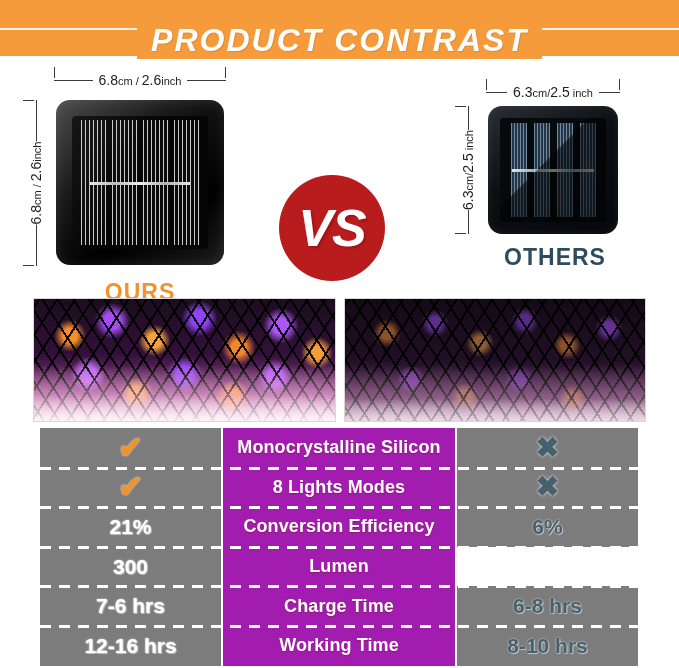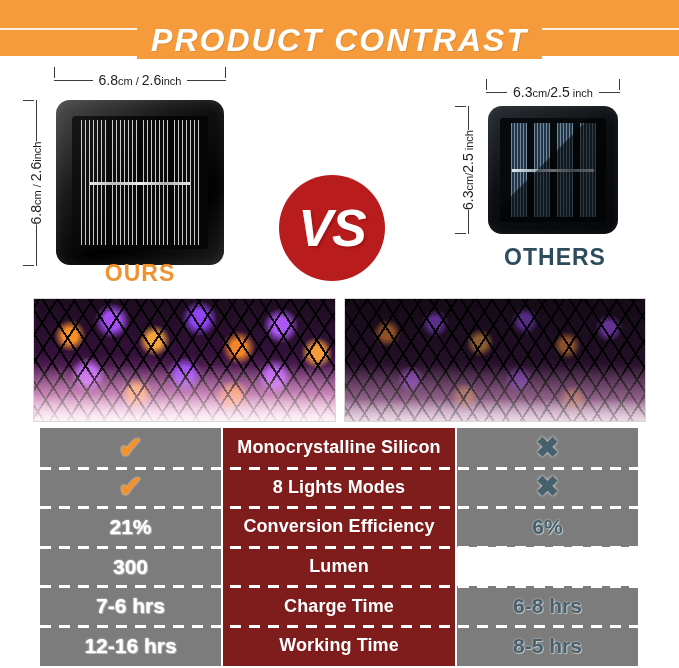--- a/index.html
+++ b/index.html
@@ -224,21 +224,21 @@
     pointer-events: none;
   }
 
   .panel-caption {
     position: absolute;
     text-align: center;
     font-size: 23px;
     font-weight: bold;
     letter-spacing: 1px;
   }
-  .cap-ours   { left: 38px; top: 198px; width: 168px; color: #f0922e; }
+  .cap-ours   { left: 38px; top: 217px; width: 168px; color: #f0922e; }
   .cap-others { left: 34px; top: 168px; width: 170px; color: #2d4c5e; }
 
   
   .vs {
     position: absolute;
     left: 279px; top: 119px;
     width: 106px; height: 106px;
     border-radius: 50%;
     background: #b91c1c;
     display: flex;
@@ -348,21 +348,21 @@
     align-items: center;
     justify-content: center;
     box-sizing: border-box;
   }
   .cell-ours, .cell-others {
     width: 181px;
     background: #7c7c7c;
   }
   .cell-feature {
     width: 236px;
-    background: #7f1d1d;
+    background: #a21caf;
     border-left: 2px solid #ffffff;
     border-right: 2px solid #ffffff;
     color: #ffffff;
     font-size: 18px;
     font-weight: bold;
     letter-spacing: .1px;
     text-shadow: 0 1px 1px rgba(120,20,25,.45);
   }
   .val-ours {
     color: #ffffff;
@@ -527,17 +527,17 @@
       <span class="val-others">6-8 hrs</span>
     </div>
   </div>
 
   <div class="trow">
     <div class="cell cell-ours">
       <span class="val-ours">12-16 hrs</span>
     </div>
     <div class="cell cell-feature">Working Time</div>
     <div class="cell cell-others">
-      <span class="val-others">8-5 hrs</span>
+      <span class="val-others">8-10 hrs</span>
     </div>
   </div>
 
 </div>
 
 </body></html>

